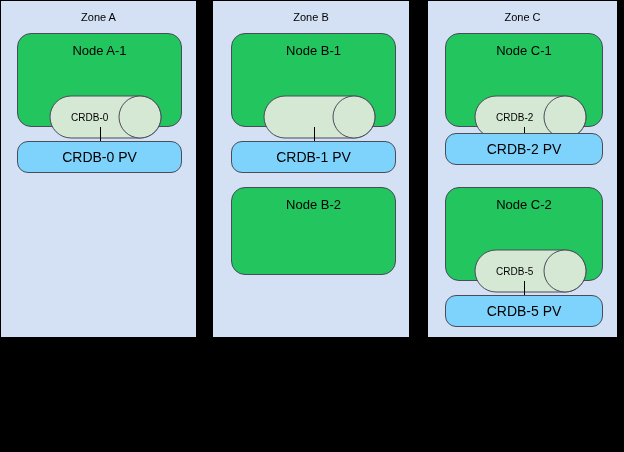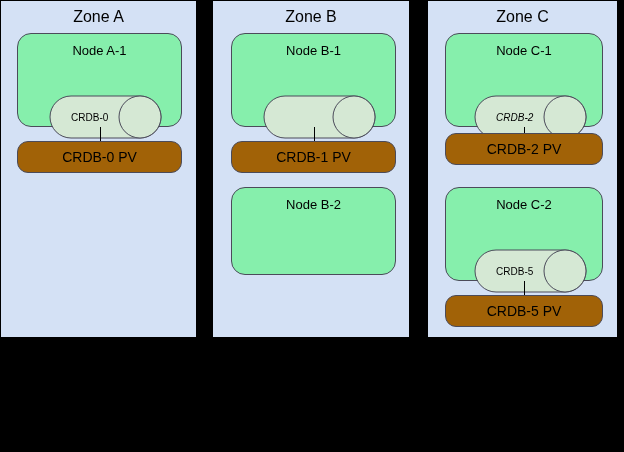--- a/index.html
+++ b/index.html
@@ -20,44 +20,44 @@
     background: #d4e1f5;
     border: 1px solid #000000;
     box-sizing: border-box;
   }
   .zone-title {
     position: absolute;
     top: 8px;
     left: 0;
     right: 0;
     text-align: center;
-    font-size: 16px;
+    font-size: 11px;
     color: #000000;
     line-height: 16px;
   }
   .node {
     position: absolute;
-    background: #86efac;
+    background: #22c55e;
     border: 1px solid #4b4b5a;
     border-radius: 14px;
     box-sizing: border-box;
   }
   .node-title {
     position: absolute;
     top: 9px;
     left: 0;
     right: 0;
     text-align: center;
     font-size: 13px;
     color: #000000;
     line-height: 16px;
   }
   .pv {
     position: absolute;
-    background: #a16207;
+    background: #7dd3fc;
     border: 1px solid #4b4b5a;
     border-radius: 11px;
     box-sizing: border-box;
     display: flex;
     align-items: center;
     justify-content: center;
   }
   .pv-label {
     font-size: 14px;
     color: #000000;
@@ -140,21 +140,21 @@
       <div class="node-title">Node B-2</div>
     </div>
   </div>
 
   <div class="zone" style="left:427px; top:0px; width:191px; height:338px;">
     <div class="zone-title">Zone C</div>
 
     <div class="node" style="left:17px; top:32px; width:158px; height:94px;">
       <div class="node-title">Node C-1</div>
 
-      <div class="cyl" style="left:28px; top:45px;font-style:italic;">
+      <div class="cyl" style="left:28px; top:45px;">
         <svg width="113" height="44" viewBox="0 0 113 44">
           <path d="M22,1 H91 A21,21 0 0 1 91,43 H22 A21,21 0 0 1 22,1 Z" fill="#d5e8d4" stroke="#4b4b5a" stroke-width="1"></path>
           <ellipse cx="91" cy="22" rx="21" ry="21" fill="#d5e8d4" stroke="#4b4b5a" stroke-width="1"></ellipse>
         </svg>
         <div class="cyl-label">CRDB-2</div>
       </div>
     </div>
 
     <div class="connector" style="left:96px; top:126px; height:15px;"></div>
 

